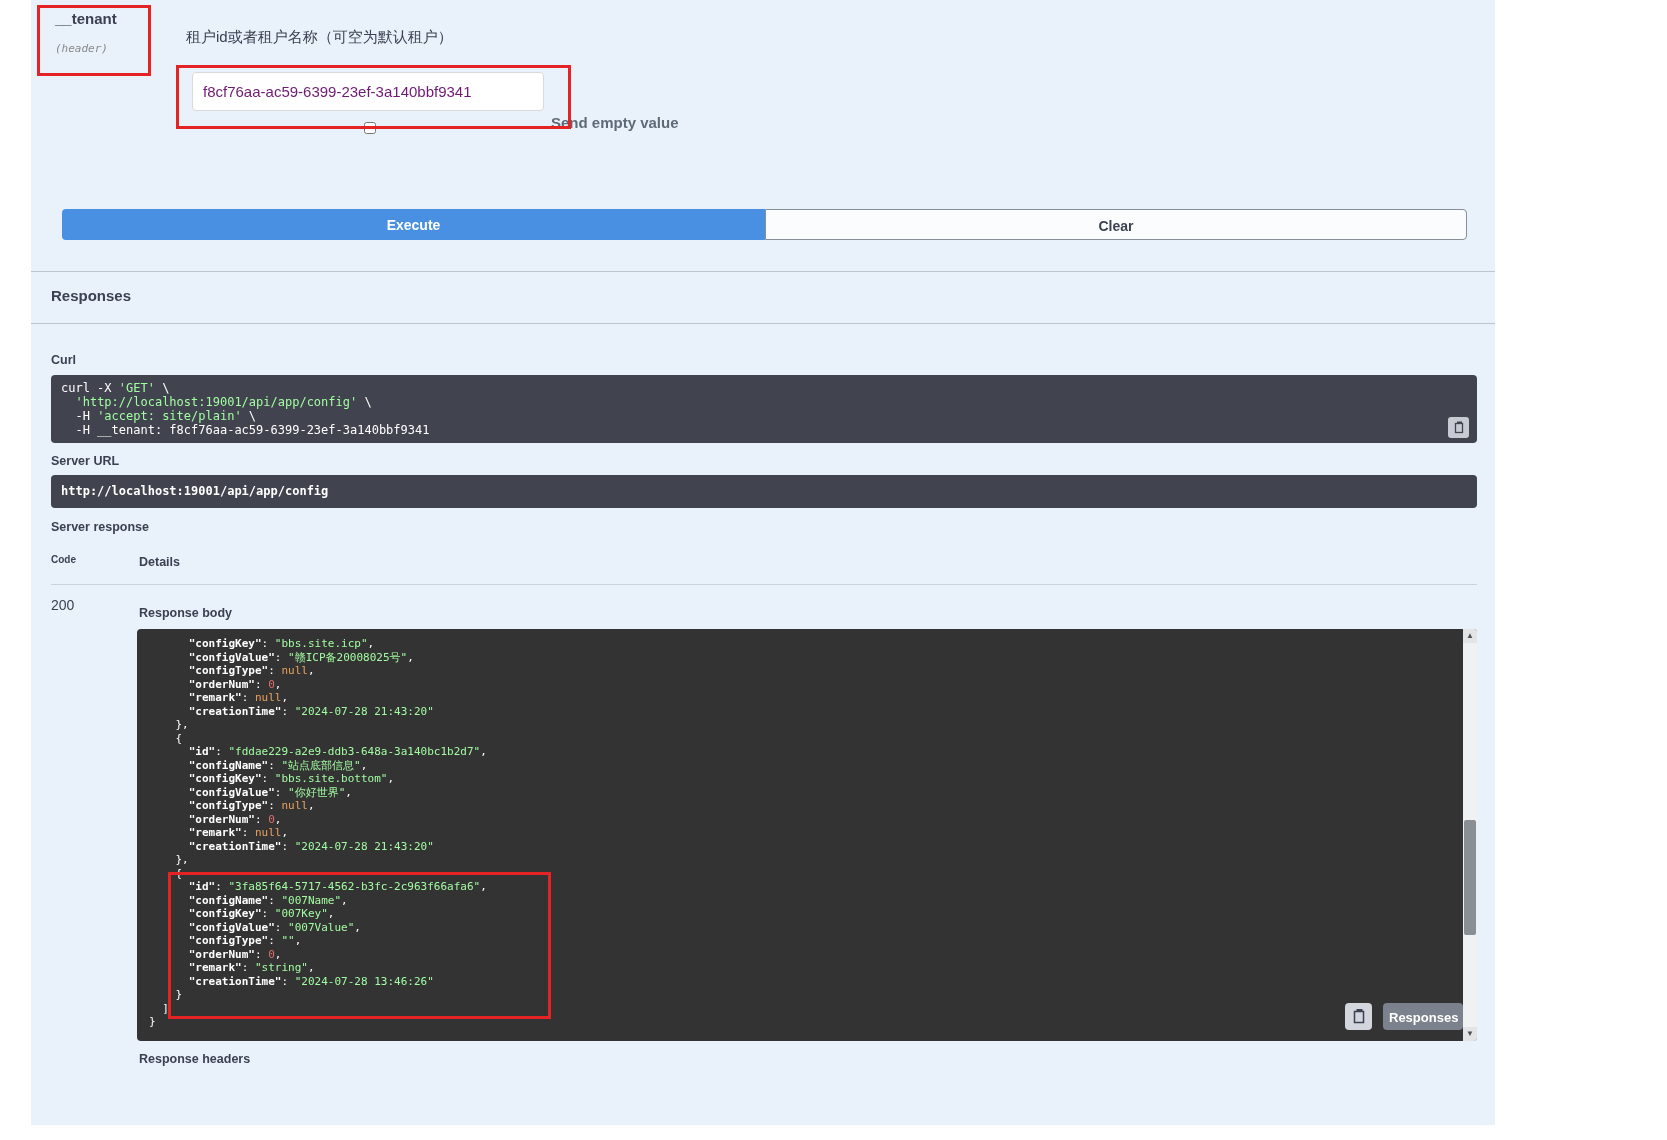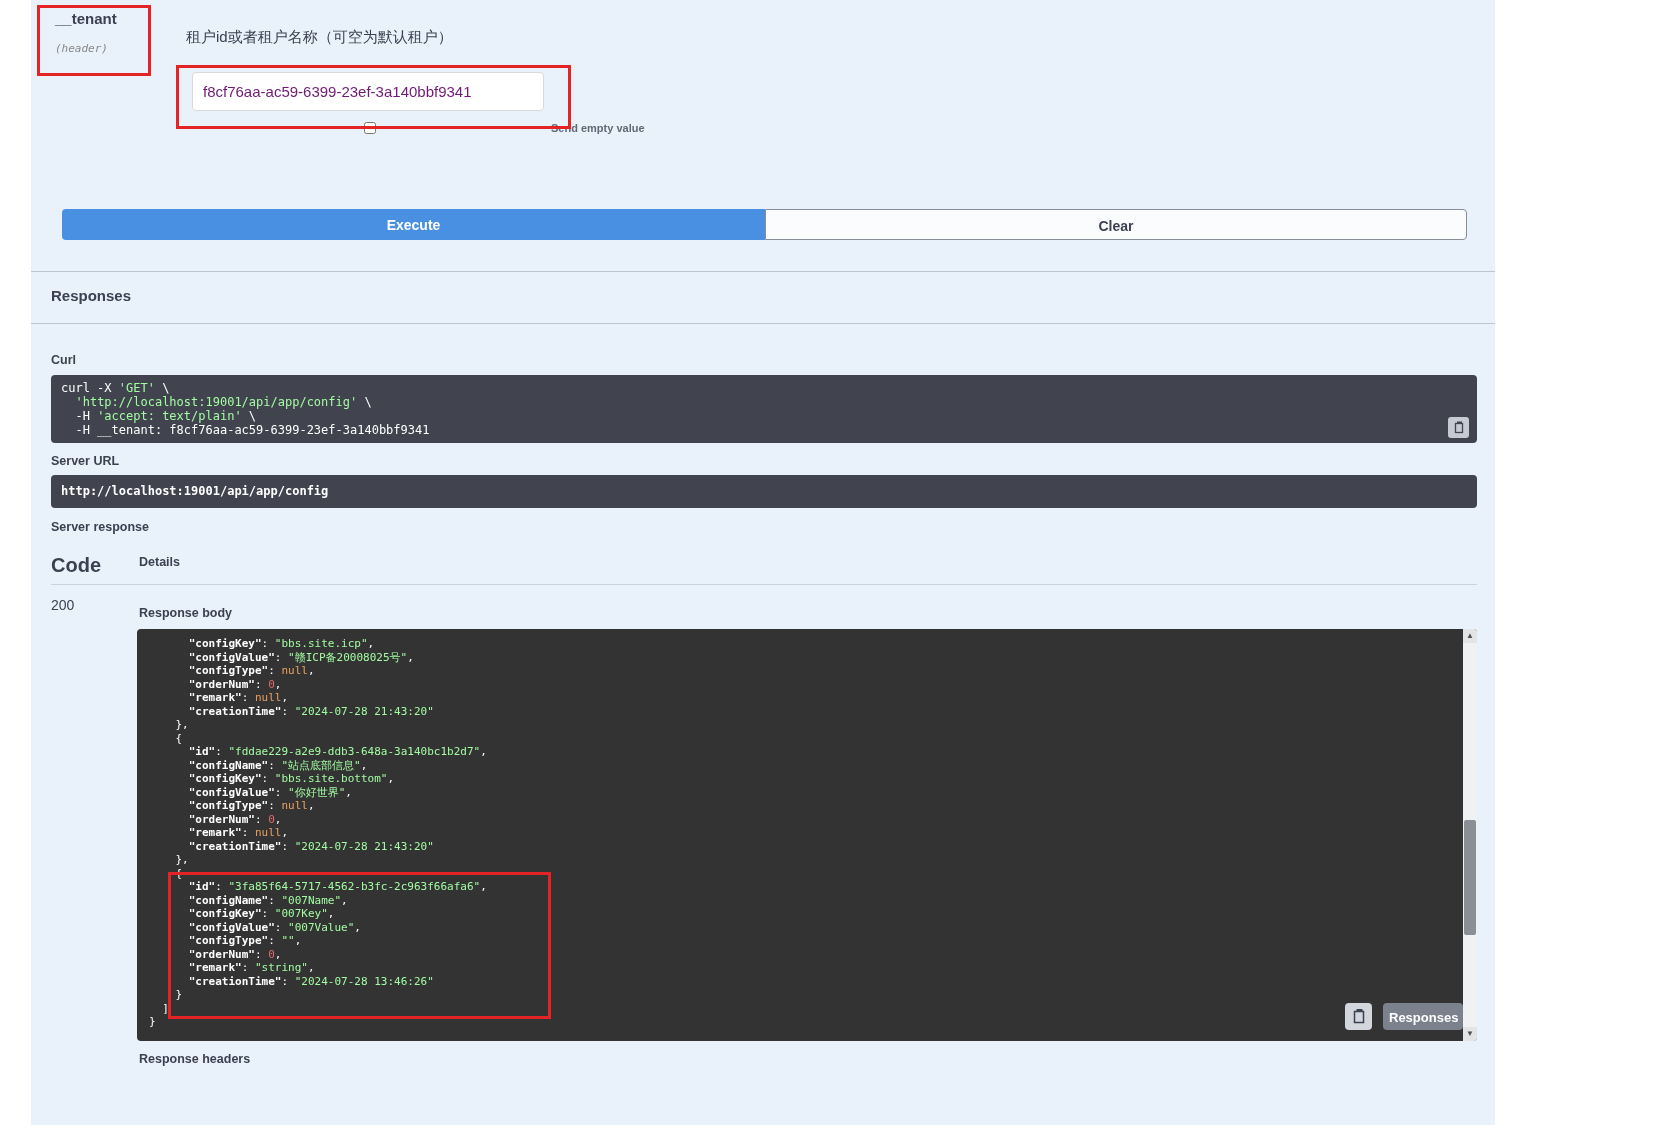--- a/index.html
+++ b/index.html
@@ -12,41 +12,41 @@
   .anno{border:3px solid #e42424;background:transparent;z-index:20;pointer-events:none;}
 
   
   .param-name{left:55px;top:10px;font-size:15px;font-weight:600;color:#3b4151;}
   .param-in{left:55px;top:42px;font-family:"DejaVu Sans Mono",monospace;font-style:italic;font-size:11px;color:#888;}
   .param-desc{left:186px;top:28px;font-size:15px;color:#3b4151;}
   .param-input{left:192px;top:72px;width:352px;height:39px;box-sizing:border-box;background:#fff;
                border:1px solid #d9d9d9;border-radius:4px;padding:0 10px;font-size:15px;color:#701a75;
                font-family:"Liberation Sans",sans-serif;}
   .empty-checkbox{left:364px;top:122px;width:12px;height:12px;margin:0;}
-  .empty-label{left:551px;top:122px;font-size:11px;font-weight:700;color:#5f6a77;}
+  .empty-label{left:551px;top:114px;font-size:15px;font-weight:700;color:#5f6a77;}
 
   
   .btn{box-sizing:border-box;font-weight:700;font-size:14px;text-align:center;line-height:31px;cursor:pointer;}
   .btn-execute{left:62px;top:209px;width:703px;height:31px;background:#4990e2;color:#fff;border:none;border-radius:4px 0 0 4px;}
   .btn-clear{left:765px;top:209px;width:702px;height:31px;background:#fbfcfd;color:#3b4151;border:1px solid #888f98;border-radius:0 4px 4px 0;}
 
   .hline{height:1px;background:rgba(59,65,81,.25);}
 
   .responses-title{left:51px;top:287px;font-size:15px;font-weight:700;color:#3b4151;}
   .sec-label{font-size:12.5px;font-weight:700;color:#3b4151;}
 
   
   .codeblock{background:#41444e;border-radius:4px;box-sizing:border-box;
              font-family:"DejaVu Sans Mono",monospace;font-size:12px;color:#fff;}
   .codeblock pre{margin:0;padding:6px 10px;line-height:14px;white-space:pre;}
   .curl-block{left:51px;top:375px;width:1426px;height:68px;}
   .requrl-block{left:51px;top:475px;width:1426px;height:33px;}
   .requrl-block pre{padding:9px 10px;font-weight:600;}
 
-  .code-hdr{left:51px;top:554px;font-size:20px;font-weight:700;}
+  .code-hdr{left:51px;top:554px;font-size:10px;font-weight:700;}
   .details-hdr{left:139px;top:555px;}
   .status-code{left:51px;top:597px;font-size:14px;color:#3b4151;}
 
   
   .respbody{left:137px;top:629px;width:1340px;height:412px;background:#333333;border-radius:4px;box-sizing:border-box;overflow:hidden;}
   .respbody pre{margin:0;padding:8px 12px;font-family:"DejaVu Sans Mono",monospace;
                 font-size:11px;line-height:13.5px;white-space:pre;color:#fff;}
   .tk-p{color:#ffffff;}
   .tk-k{color:#ffffff;font-weight:700;}
   .tk-s{color:#a2fca2;}
@@ -91,21 +91,21 @@
   <button class="abs btn btn-clear">Clear</button>
 
   <div class="abs hline" style="left:31px;top:271px;width:1464px;"></div>
   <div class="abs responses-title">Responses</div>
   <div class="abs hline" style="left:31px;top:323px;width:1464px;"></div>
 
   <div class="abs sec-label" style="left:51px;top:353px;">Curl</div>
   <div class="abs codeblock curl-block">
     <pre><span class="tk-p">curl -X </span><span class="tk-s">'GET'</span><span class="tk-p"> \</span>
 <span class="tk-p">  </span><span class="tk-s">'http://localhost:19001/api/app/config'</span><span class="tk-p"> \</span>
-<span class="tk-p">  -H </span><span class="tk-s">'accept: text/plain'</span><span class="tk-p"> \</span>
+<span class="tk-p">  -H </span><span class="tk-s">'accept: site/plain'</span><span class="tk-p"> \</span>
 <span class="tk-p">  -H __tenant: f8cf76aa-ac59-6399-23ef-3a140bbf9341</span></pre>
   </div>
   <button class="abs copy-btn copy-curl" title="Copy to clipboard">
     <svg width="21" height="21" viewBox="0 0 21 21">
       <rect width="21" height="21" rx="3" fill="#c6cbd3"></rect>
       <rect x="7.5" y="6.5" width="7" height="9" fill="none" stroke="#41444e" stroke-width="1.3"></rect>
       <rect x="9" y="4.5" width="5" height="2.5" fill="#41444e"></rect>
     </svg>
   </button>
 

